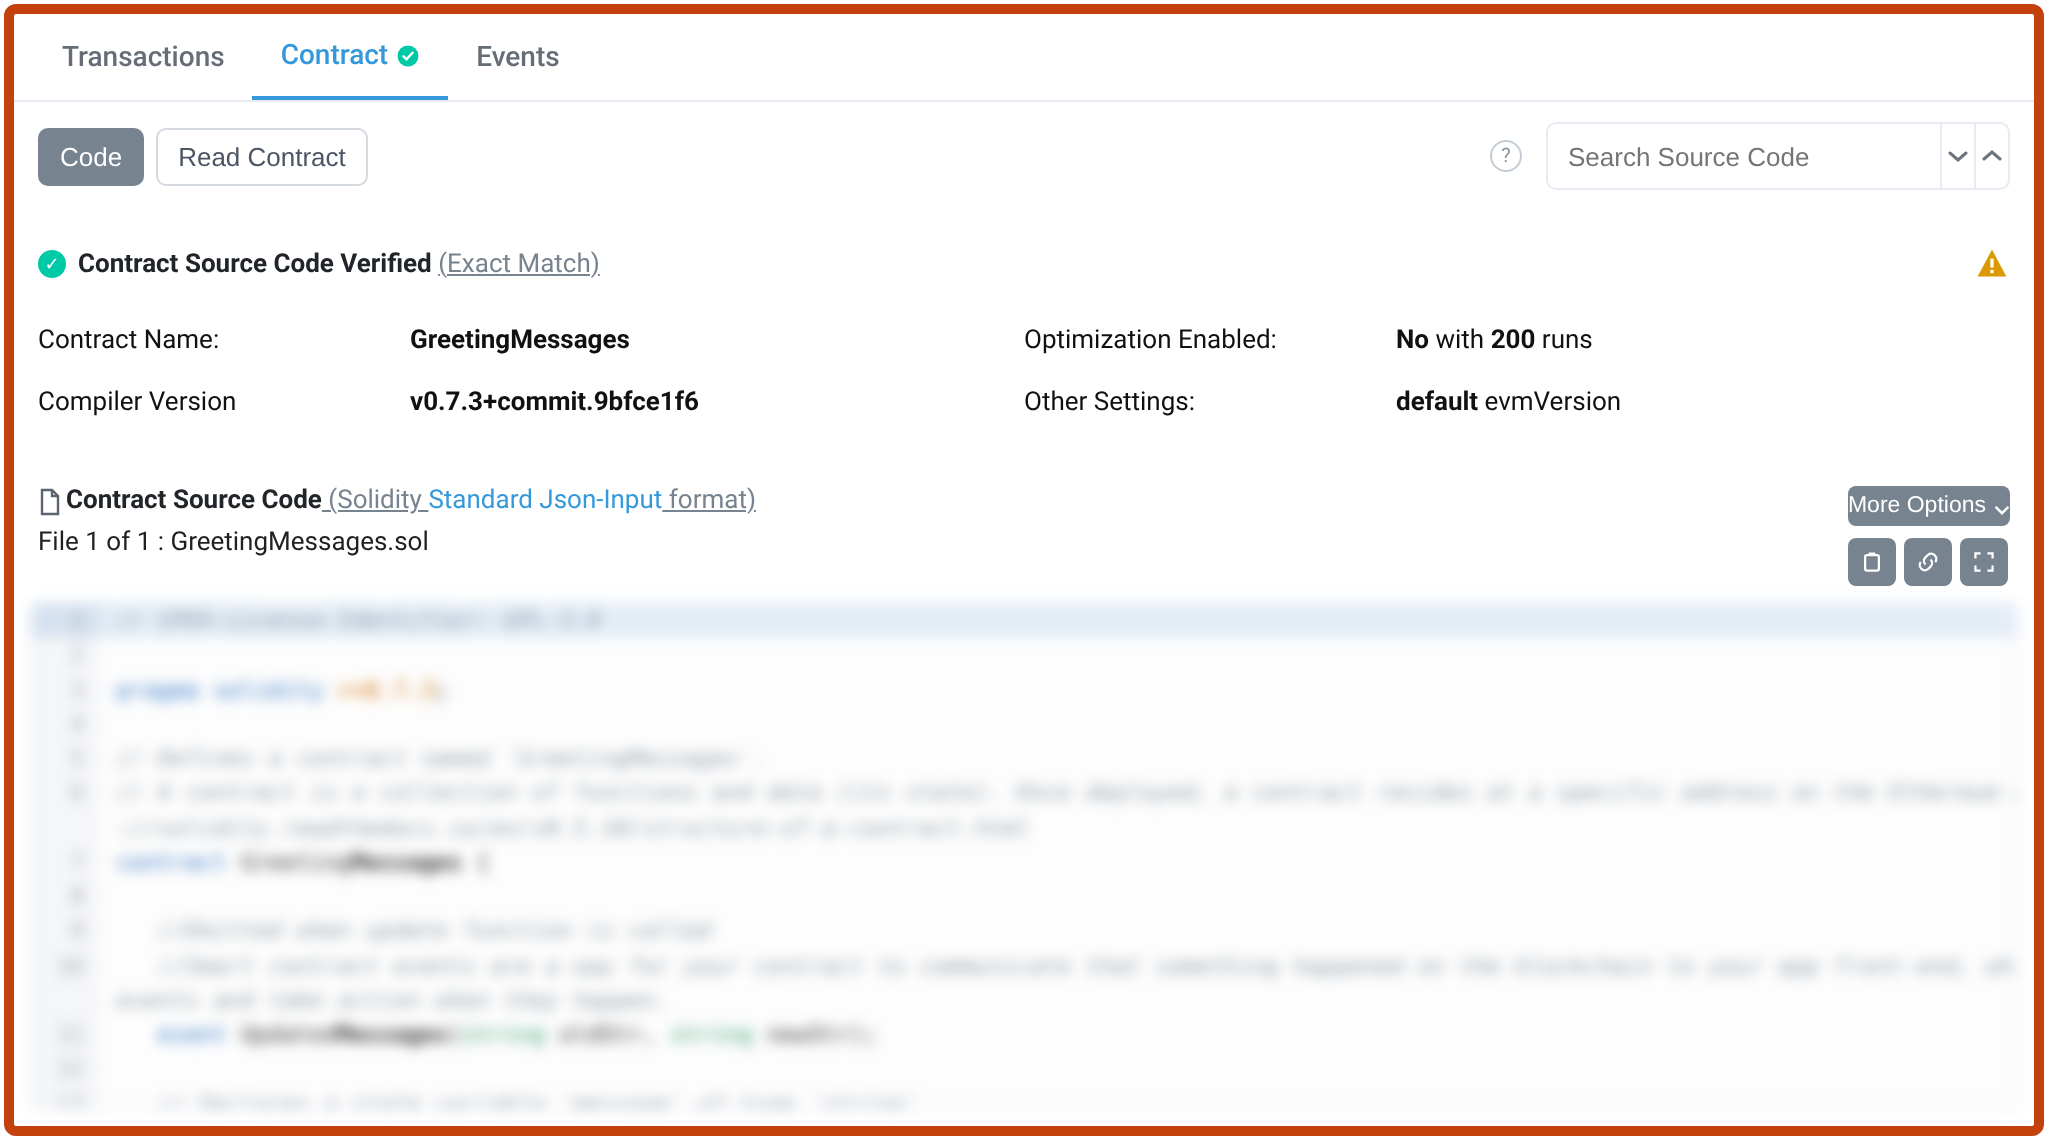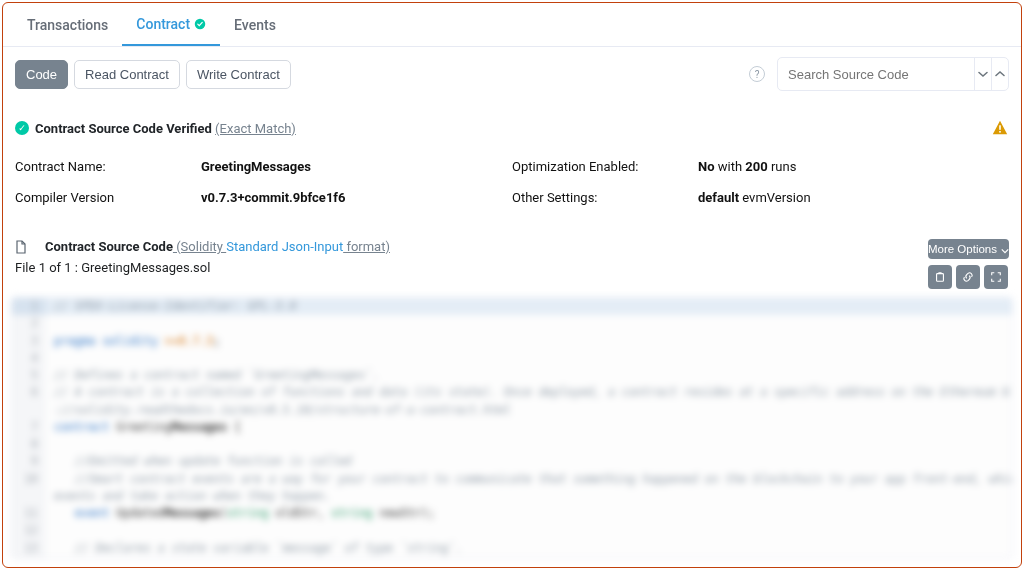--- a/index.html
+++ b/index.html
@@ -6,21 +6,21 @@
   body {
     font-family: -apple-system, BlinkMacSystemFont, "Segoe UI", Roboto, Helvetica, Arial, sans-serif;
     font-size: 13px;
     color: #212529;
     background: #fff;
     width: 1024px;
     height: 570px;
     overflow: hidden;
   }
   .panel {
-    border: 1px solid #c2410c;
+    border: 5px solid #c2410c;
     border-radius: 6px;
     margin: 2px;
     background: #fff;
     height: 566px;
     display: flex;
     flex-direction: column;
   }
   .tabs {
     display: flex;
     border-bottom: 1px solid #e7eaf3;
@@ -145,21 +145,21 @@
   .meta-row { display: flex; padding: 8px 0; font-size: 13px; }
   .meta-row .label { width: 186px; color: #111; }
   .meta-row .val { color: #111; }
   .src-head-row {
     display: flex;
     align-items: flex-start;
     padding-bottom: 6px;
   }
   .src-head-row .left { flex: 1; }
   .src-title {
-    display: flex; align-items: center; gap: 18px; font-size: 13px;
+    display: flex; align-items: center; gap: 2px; font-size: 13px;
   }
   .file-icon {
     color: #5a6570;
     font-size: 13px;
   }
   .link { color: #3498db; }
   .file-line {
     font-size: 13px;
     color: #1e2022;
     padding: 6px 0 4px;
@@ -221,21 +221,20 @@
             <path d="M5 8.2l2 2 4-4.4" stroke="#fff" stroke-width="1.6" fill="none" stroke-linecap="round"></path>
           </svg>
       </span>
     </div>
     <div class="tab">Events</div>
   </div>
 
   <div class="subtabs-row">
     <button class="btn btn-dark">Code</button>
     <button class="btn">Read Contract</button>
-    <button class="btn">Write Contract</button>
     <div class="spacer"></div>
     <span class="help-icon">?</span>
     <div class="search-wrap">
       <input type="text" placeholder="Search Source Code" style="">
       <div class="chevcell">
         <svg width="10" height="10" viewBox="0 0 10 10">
             <path d="M1 3.5 L5 7 L9 3.5" stroke="#6c757d" stroke-width="1.5" fill="none" stroke-linecap="round"></path>
           </svg>
       </div>
       <div class="chevcell">

